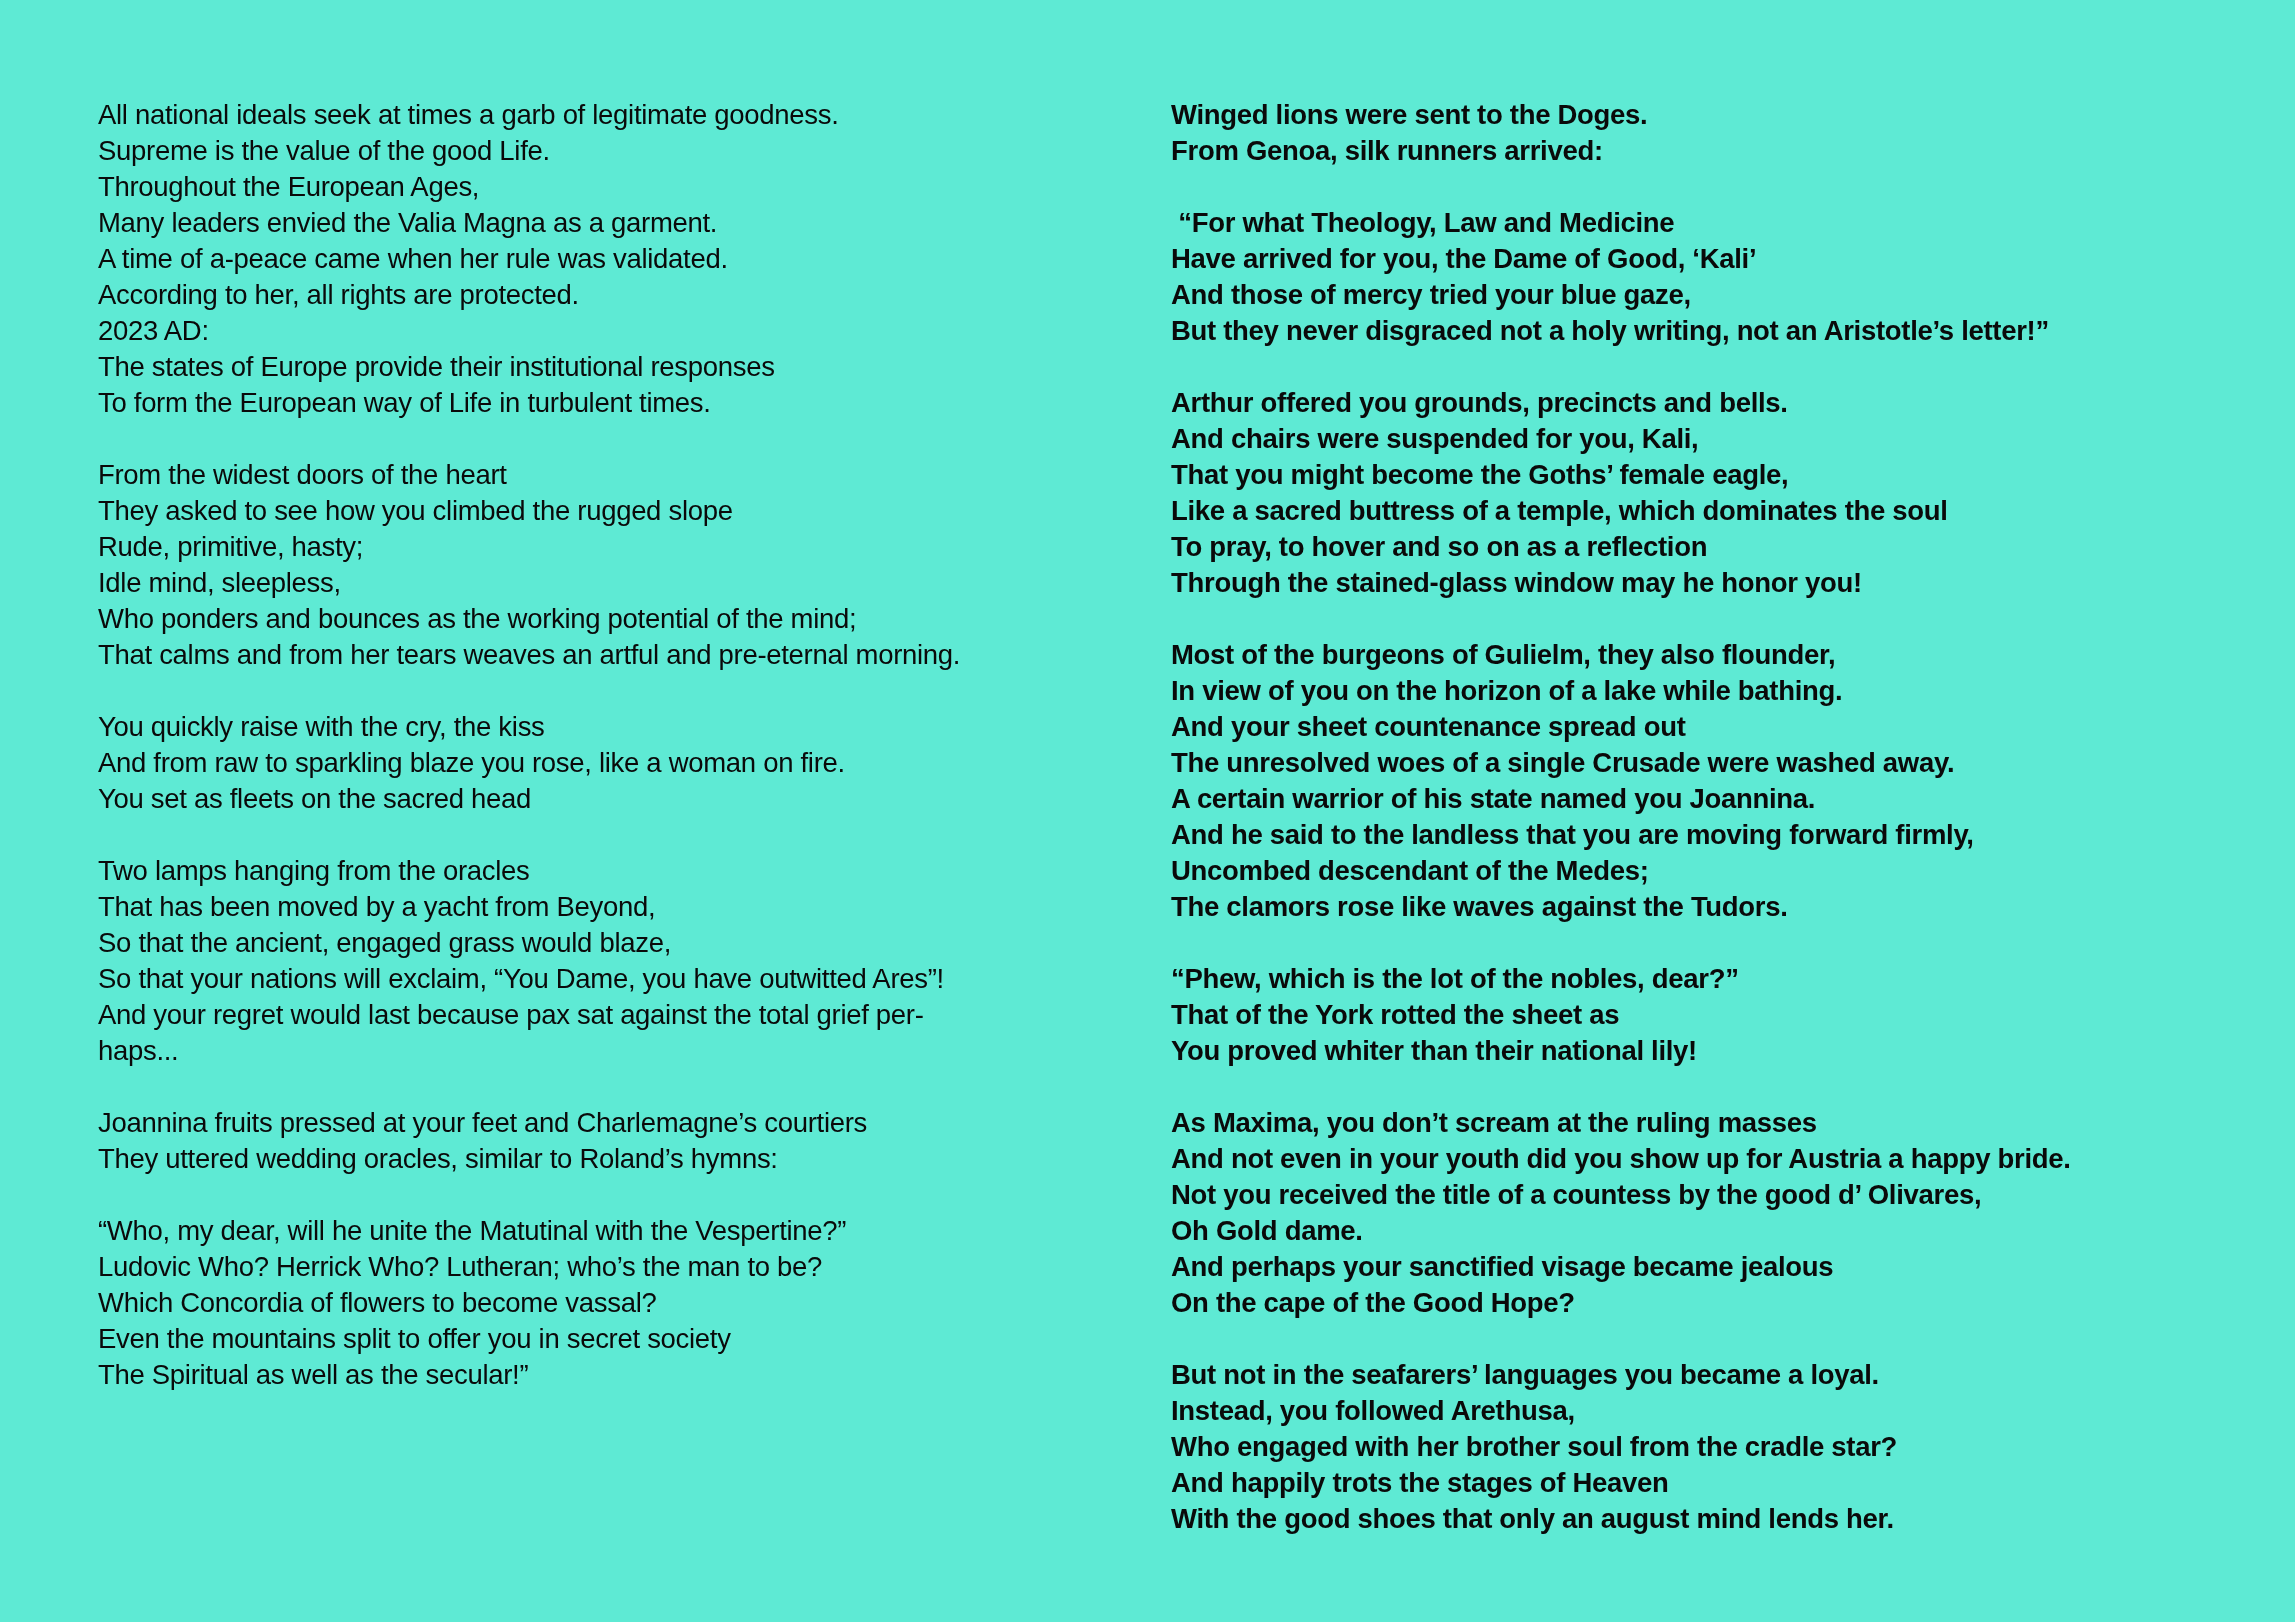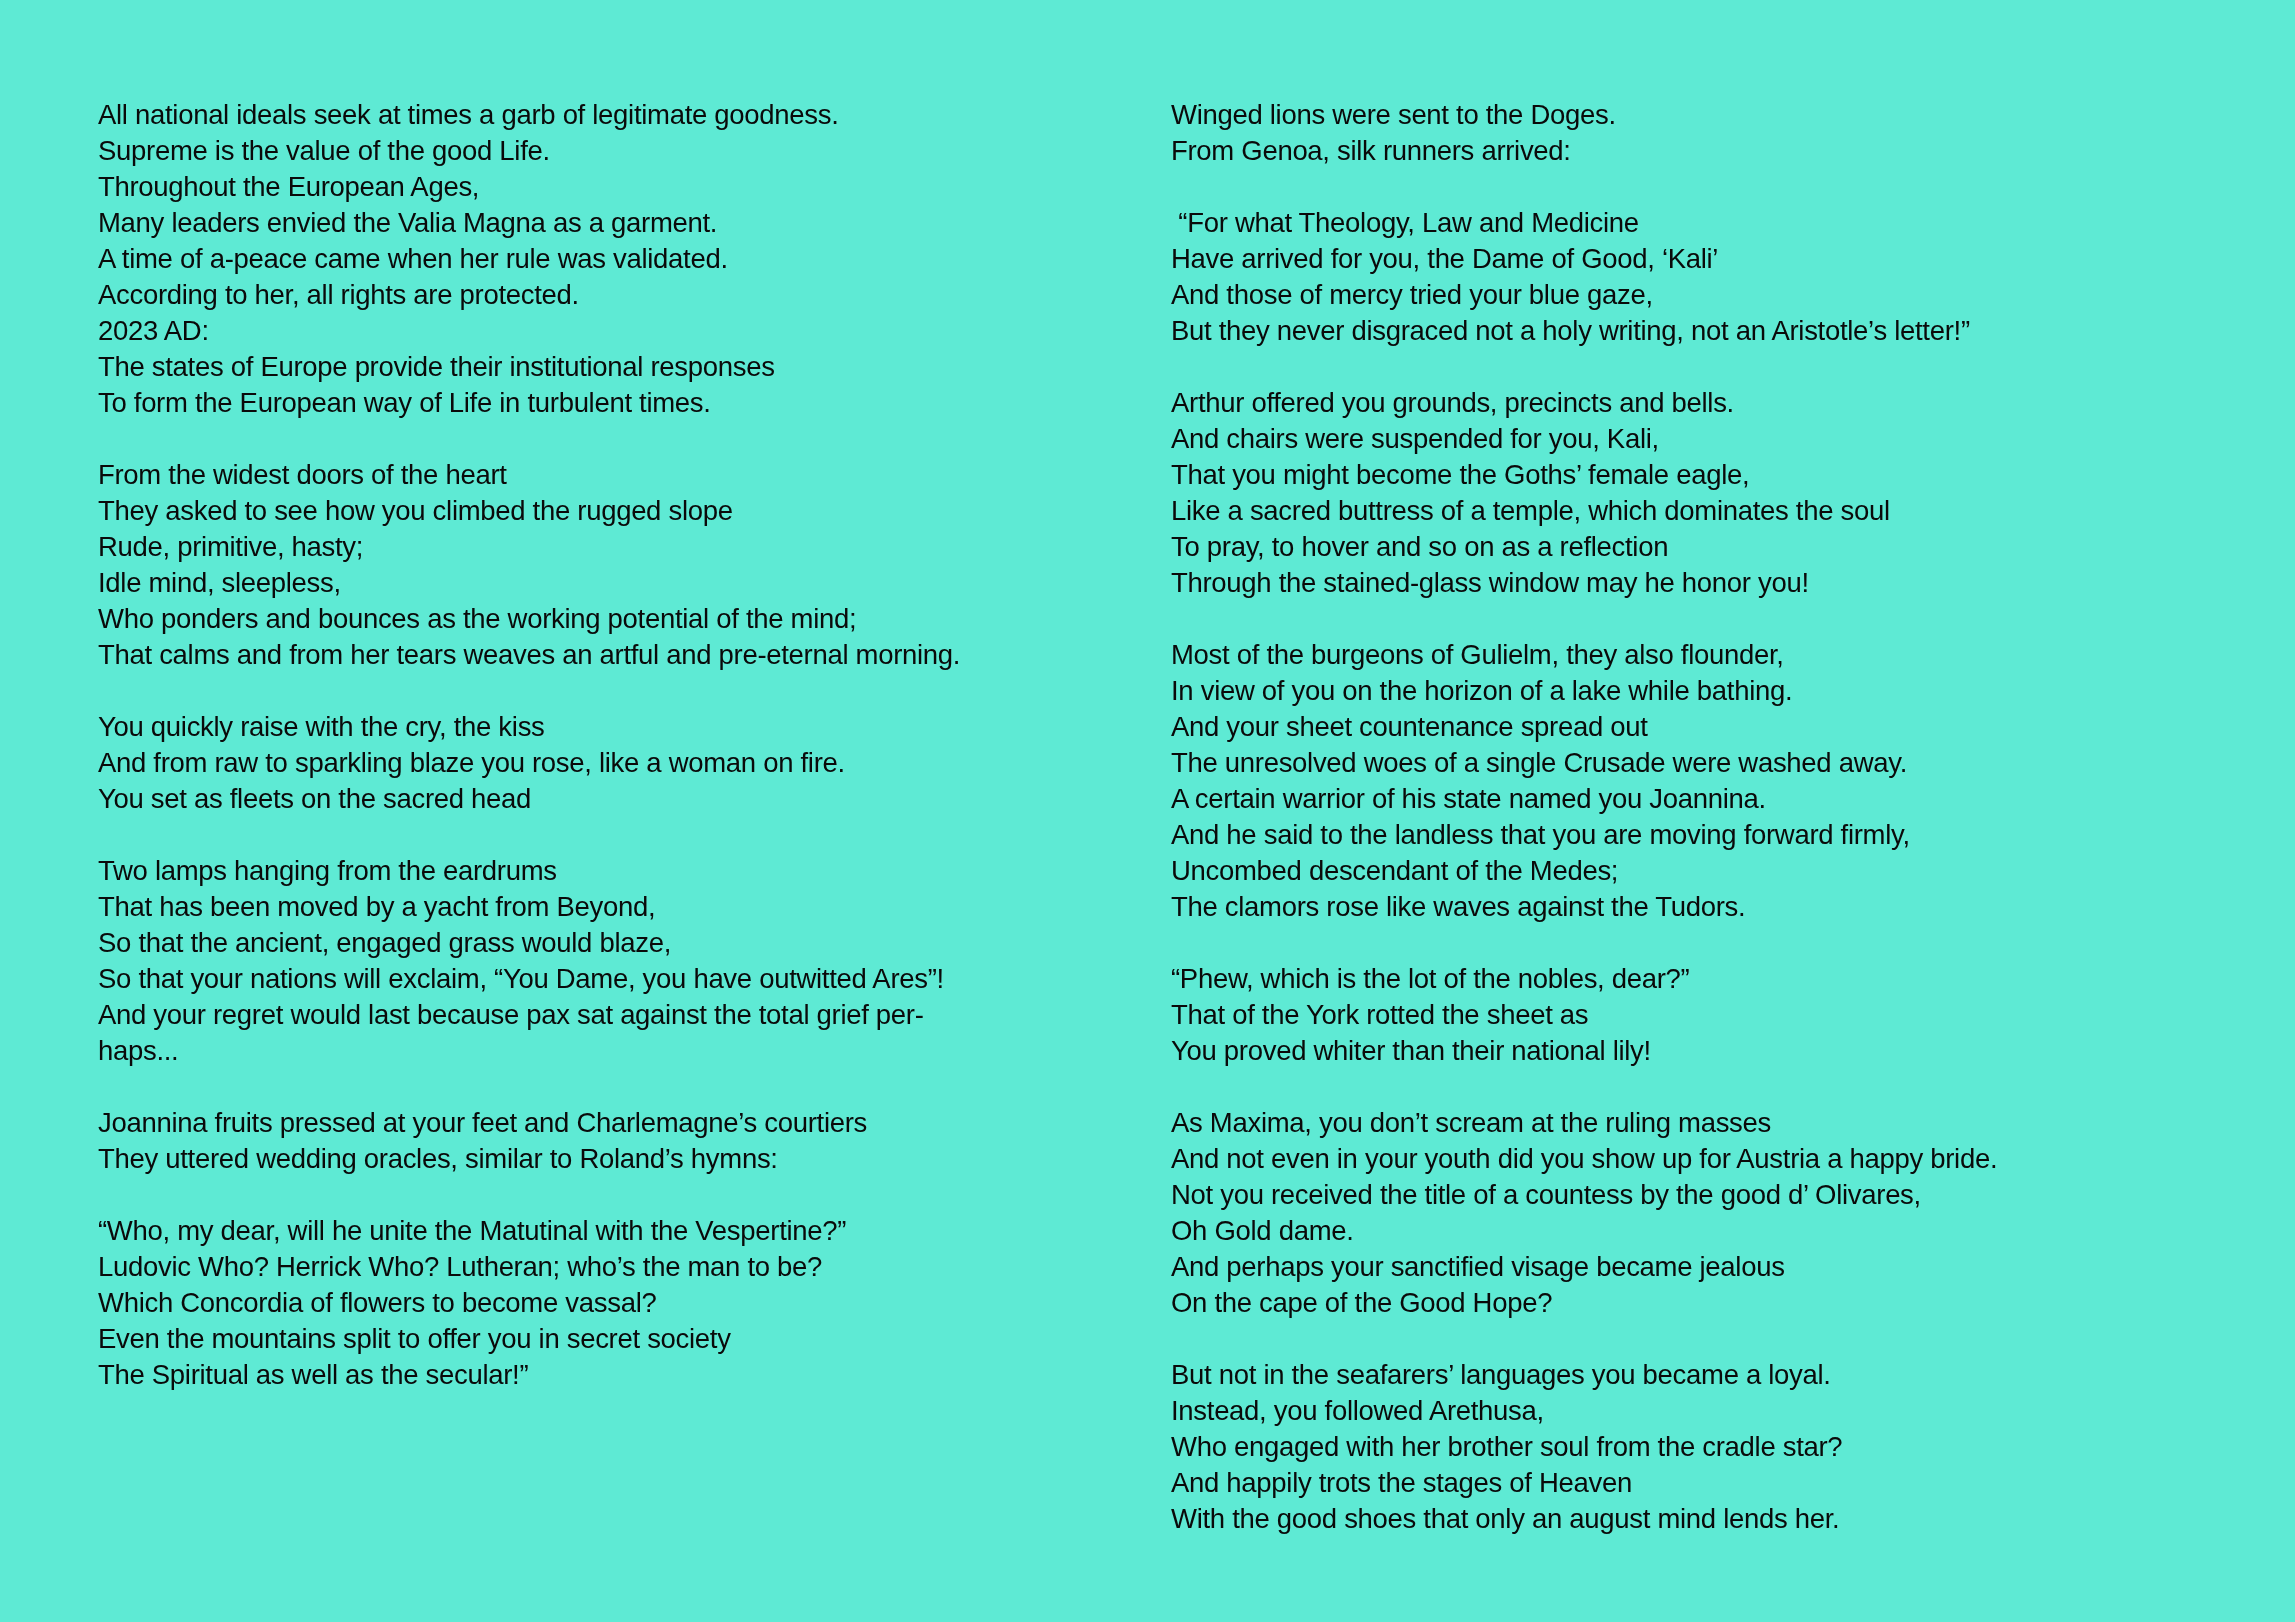--- a/index.html
+++ b/index.html
@@ -18,21 +18,21 @@
   }
   .column {
     position: absolute;
     top: 97px;
     font-size: 27.5px;
     line-height: 36px;
     letter-spacing: -0.3px;
     font-weight: 400;
   }
   .col-left  { left: 98px;  width: 1047px; }
-  .col-right { left: 1171px; width: 1086px; }
+  .col-right { left: 1171px; width: 1086px; font-weight: bold; }
   .stanza { margin: 0 0 36px 0; }
   .stanza:last-child { margin-bottom: 0; }
   .line { white-space: pre-wrap; }
 </style>
 </head>
 <body>
 
 <div class="page">
   <div class="column col-left">
       <div class="stanza">
@@ -53,21 +53,21 @@
         <div class="line">Idle mind, sleepless,</div>
         <div class="line">Who ponders and bounces as the working potential of the mind;</div>
         <div class="line">That calms and from her tears weaves an artful and pre-eternal morning.</div>
       </div>
       <div class="stanza">
         <div class="line">You quickly raise with the cry, the kiss</div>
         <div class="line">And from raw to sparkling blaze you rose, like a woman on fire.</div>
         <div class="line">You set as fleets on the sacred head</div>
       </div>
       <div class="stanza">
-        <div class="line">Two lamps hanging from the eardrums</div>
+        <div class="line">Two lamps hanging from the oracles</div>
         <div class="line">That has been moved by a yacht from Beyond,</div>
         <div class="line">So that the ancient, engaged grass would blaze,</div>
         <div class="line">So that your nations will exclaim, “You Dame, you have outwitted Ares”!</div>
         <div class="line">And your regret would last because pax sat against the total grief per-</div>
         <div class="line">haps...</div>
       </div>
       <div class="stanza">
         <div class="line">Joannina fruits pressed at your feet and Charlemagne’s courtiers</div>
         <div class="line">They uttered wedding oracles, similar to Roland’s hymns:</div>
       </div>

